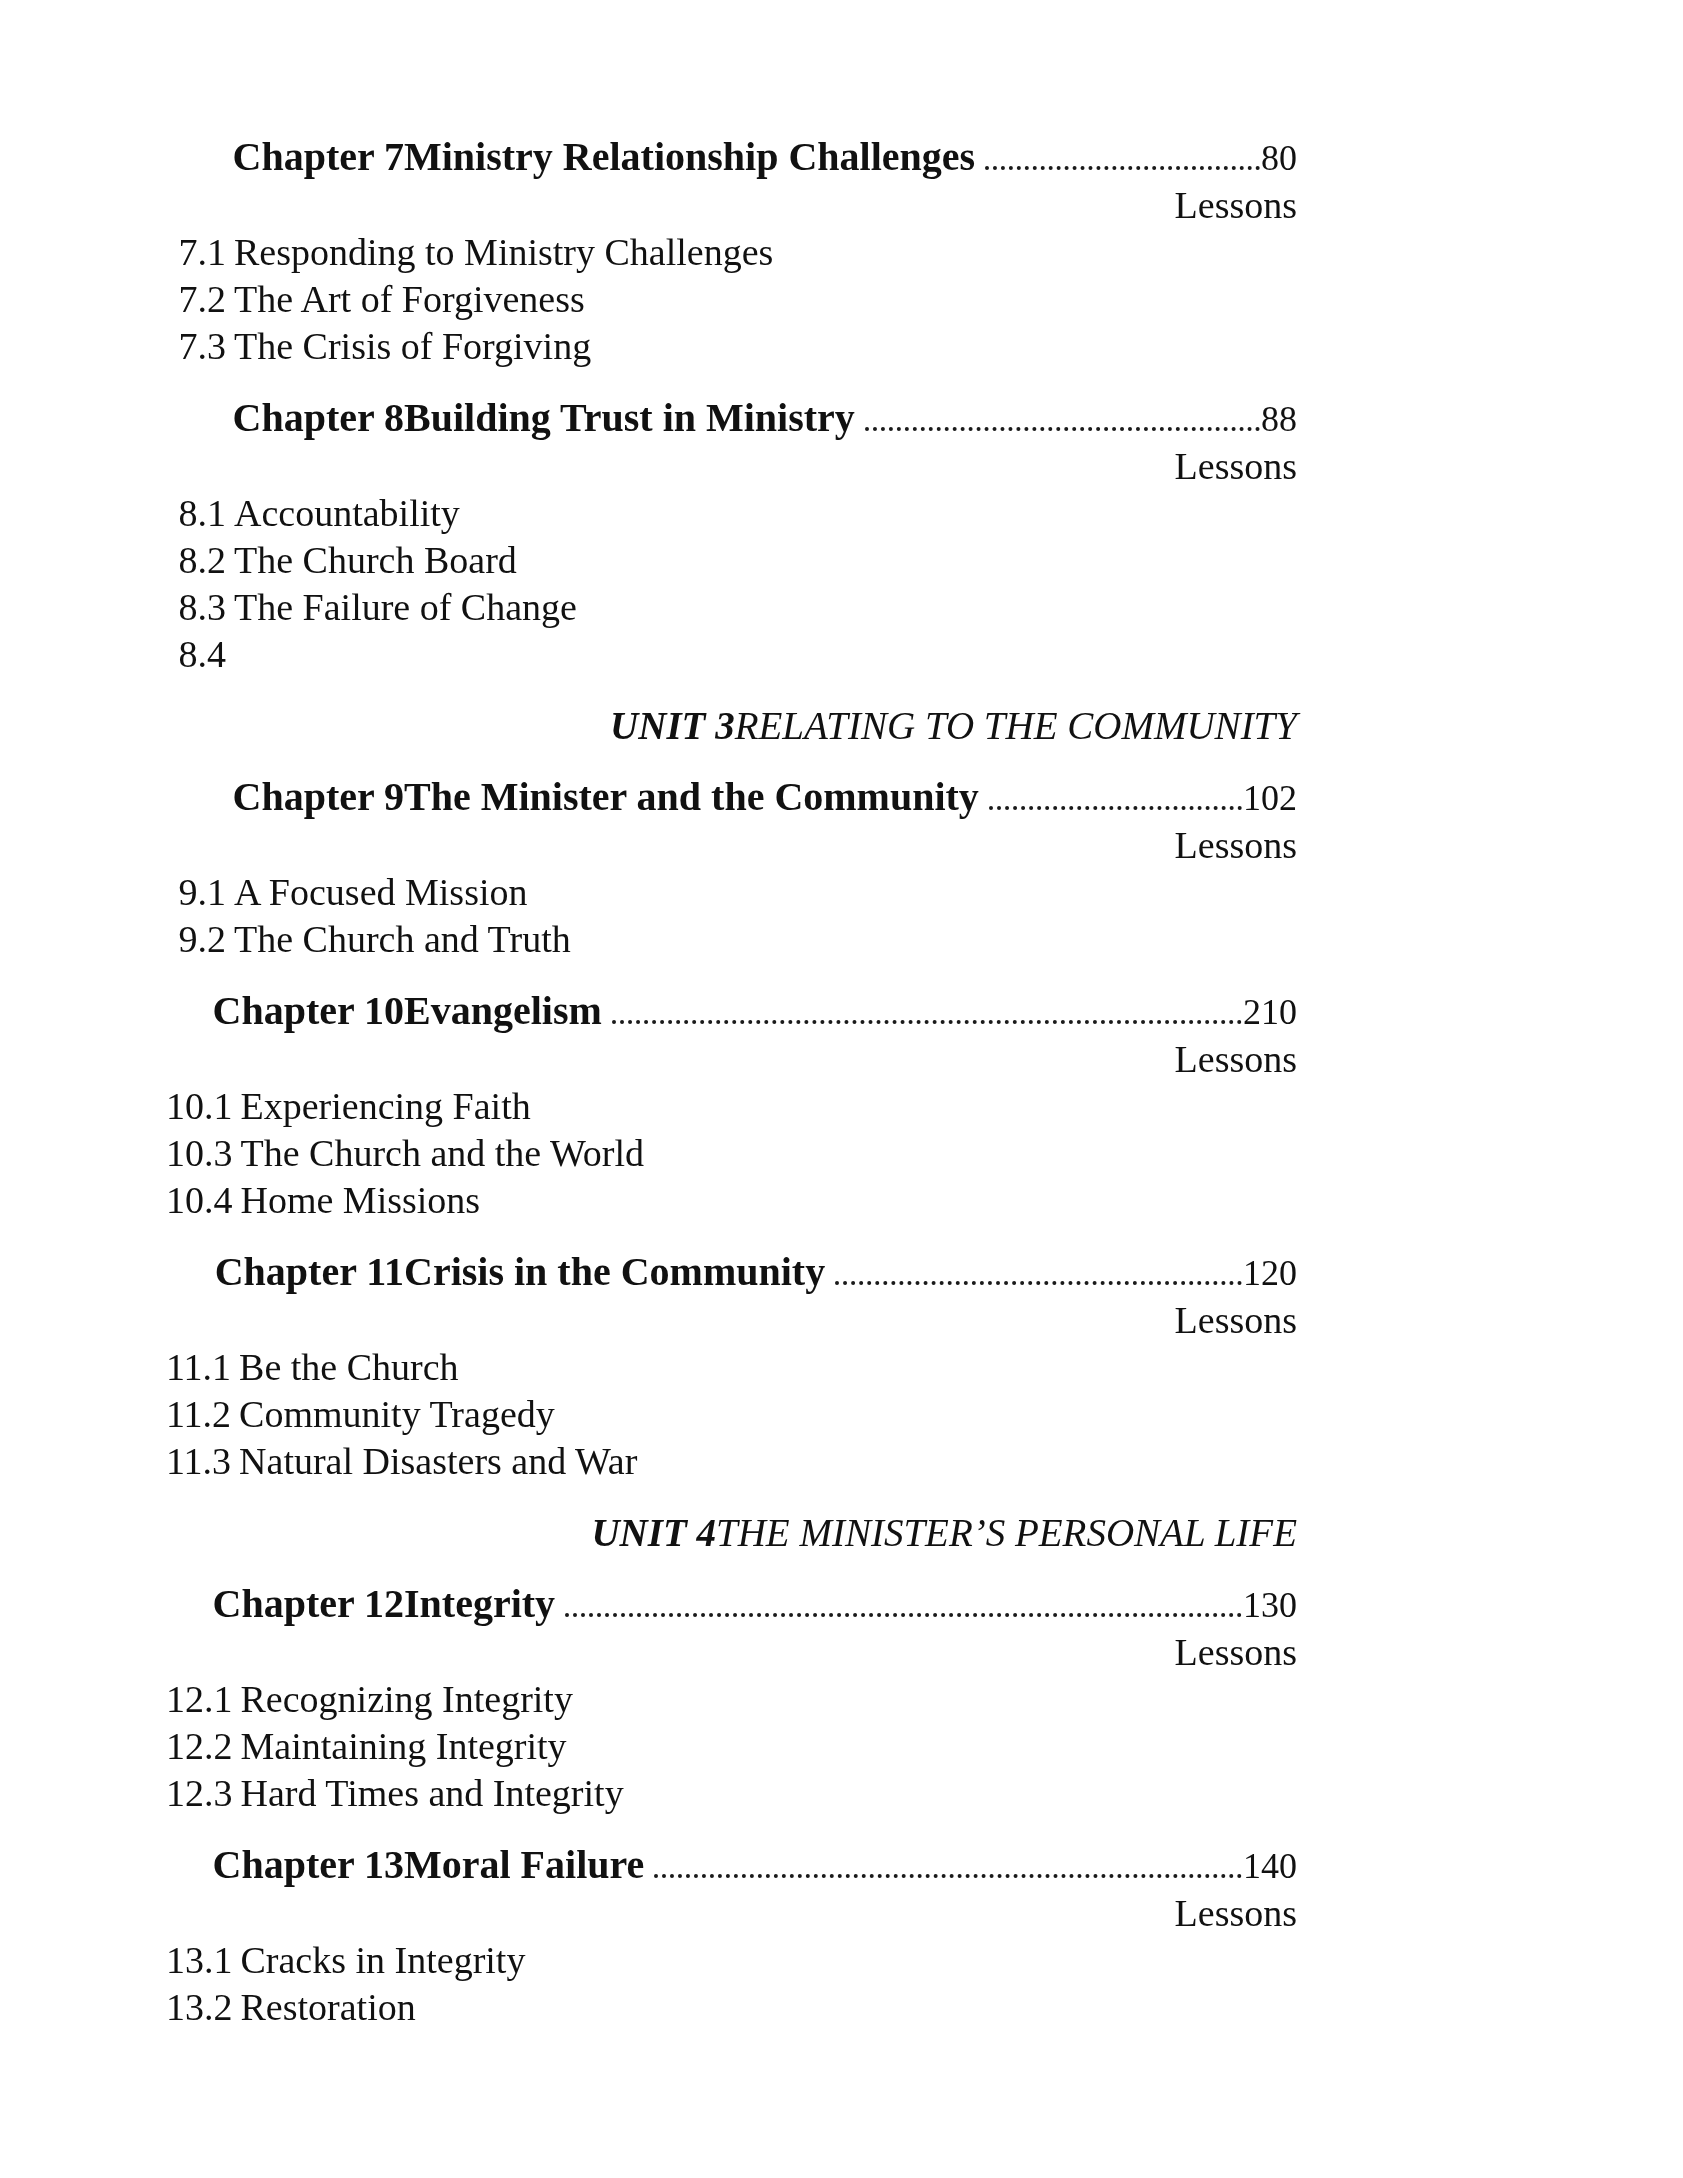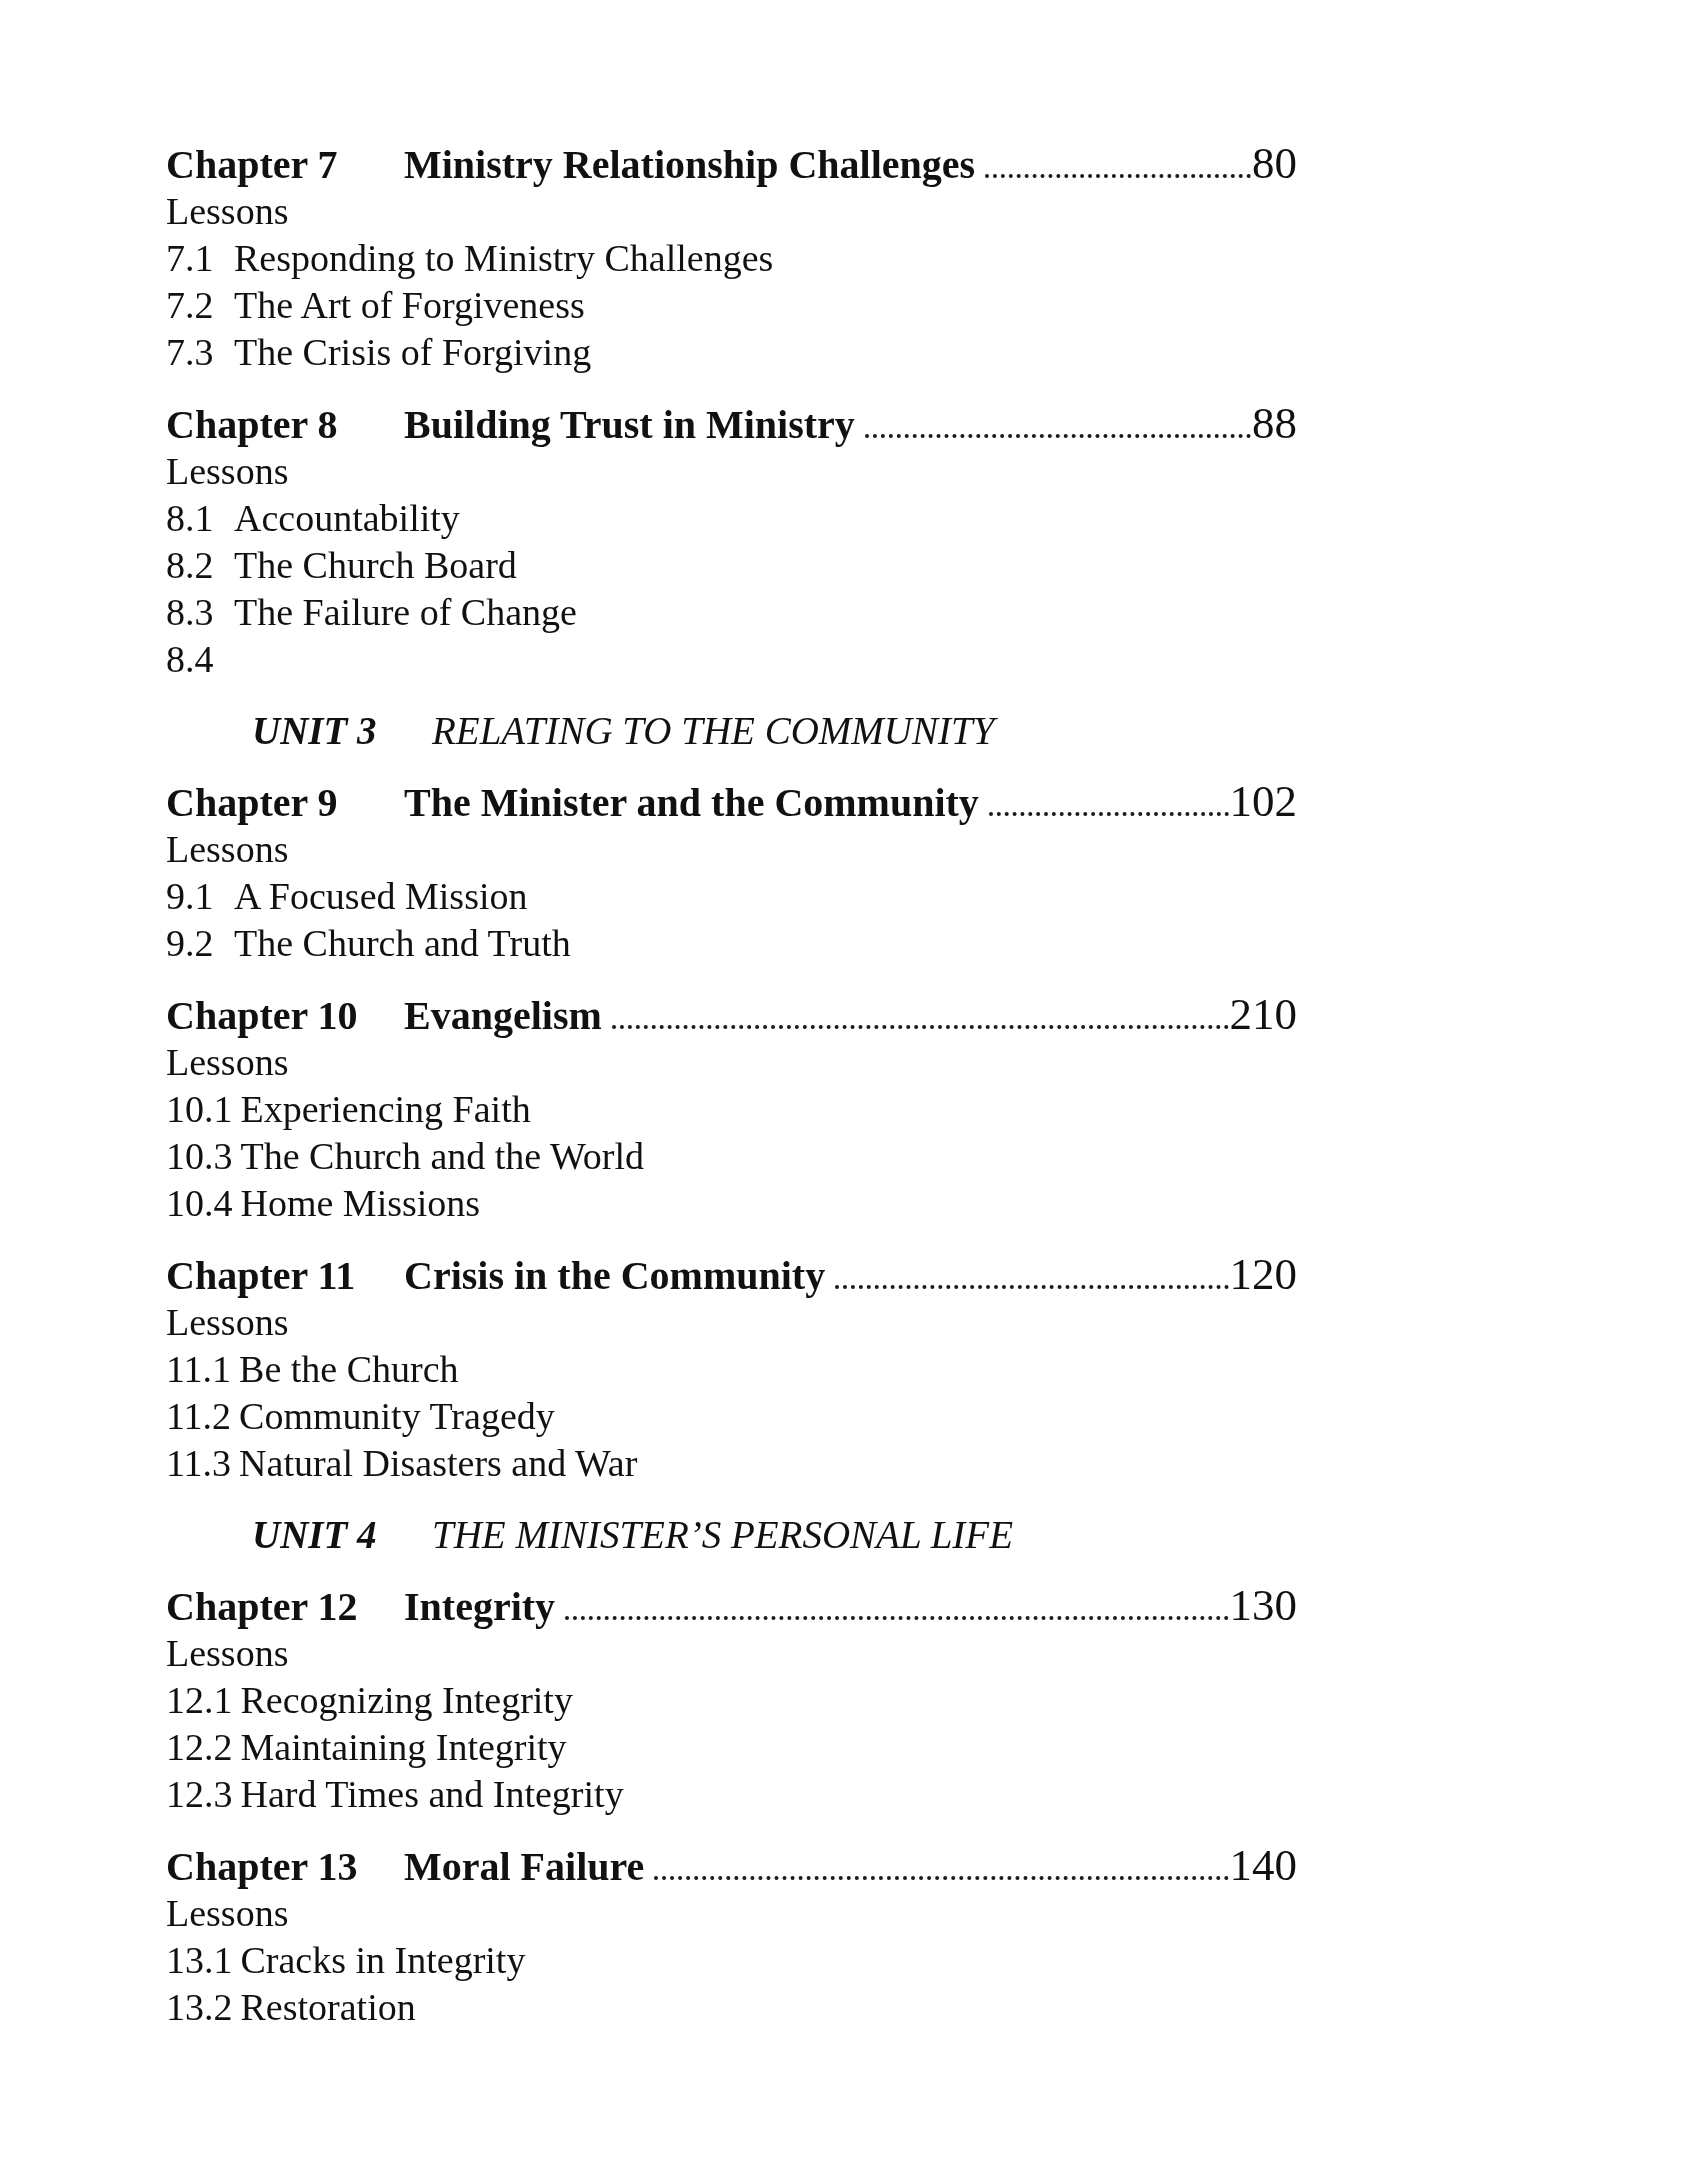--- a/index.html
+++ b/index.html
@@ -11,22 +11,23 @@
     width: 1683px;
     height: 2178px;
     position: relative;
     overflow: hidden;
     font-family: "Liberation Serif", "DejaVu Serif", serif;
     color: #111111;
   }
   .toc {
     position: absolute;
     left: 166px;
-    top: 140px;
+    top: 133px;
     width: 1131px;
+    text-align: right;
   }
   .row {
     font-size: 38px;
     line-height: 47px;
     white-space: nowrap;
   }
   
   .chapter-row {
     display: flex;
     align-items: baseline;
@@ -50,21 +51,21 @@
     flex: 1 1 auto;
     height: 0;
     border-bottom: 4px dotted #1a1a1a;
     margin-left: 10px;
     margin-right: 1px;
     min-width: 30px;
   }
   .ch-page {
     flex: 0 0 auto;
     font-weight: normal;
-    font-size: 45px;
+    font-size: 36px;
   }
   
   .lessons-label {
     font-size: 38px;
   }
   
   .lesson {
     display: flex;
     align-items: baseline;
   }

